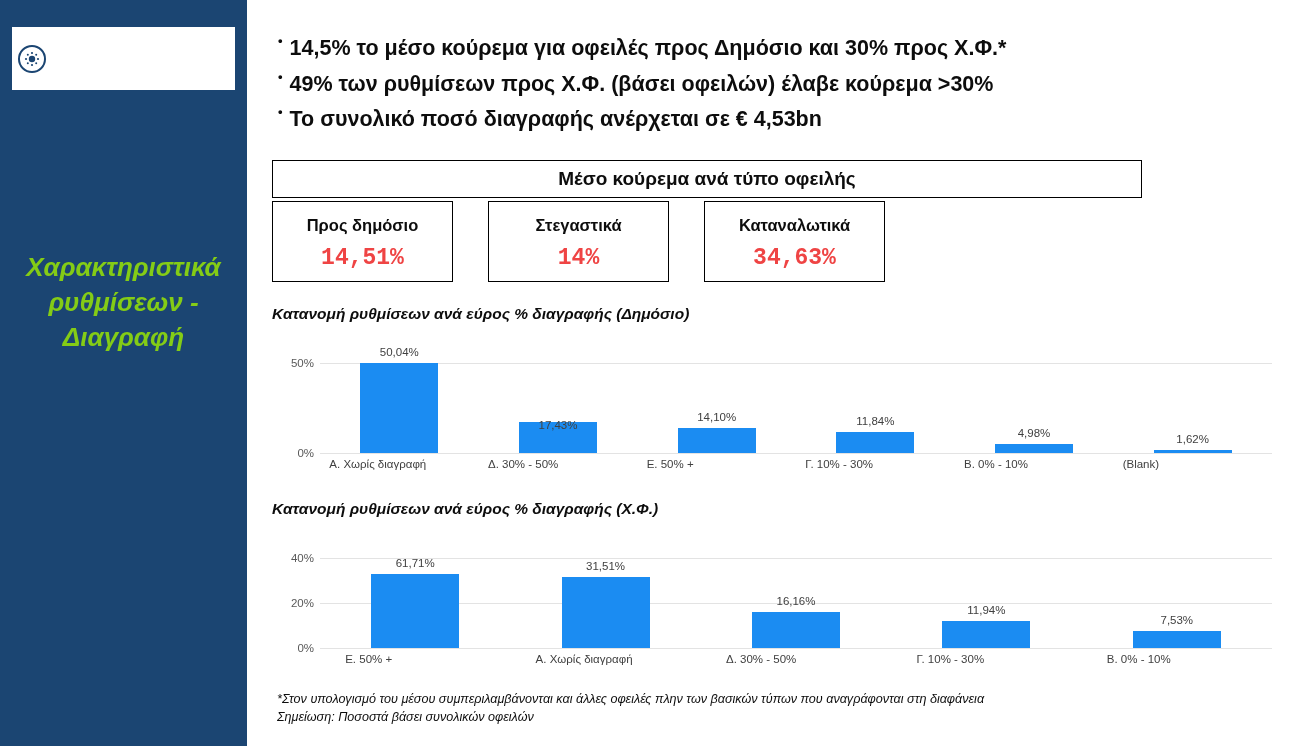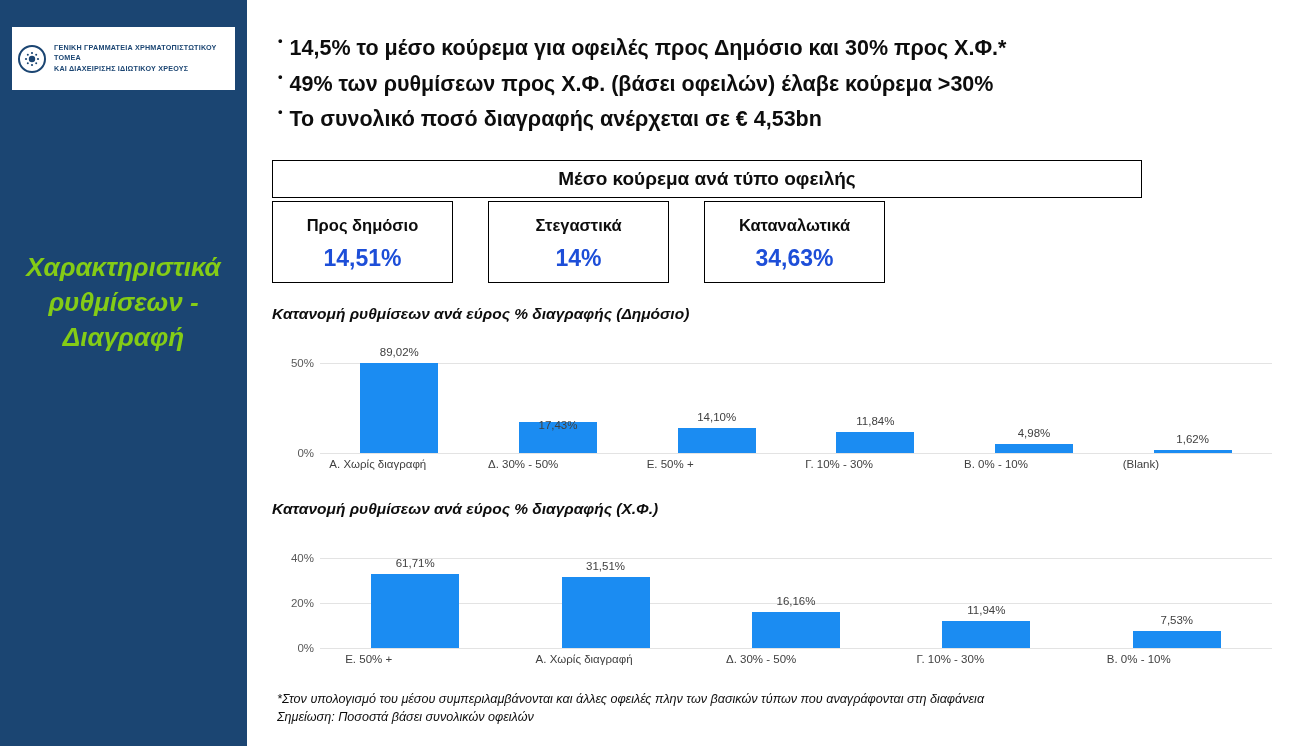--- a/index.html
+++ b/index.html
@@ -54,21 +54,21 @@
     box-sizing:border-box;
   }
   .tbl-cells{display:flex;margin-top:3px;}
   .tcell{
     border:1px solid #000;box-sizing:border-box;
     width:181px;margin-right:35px;
     text-align:center;padding:14px 0 10px 0;
   }
   .tcell:last-child{margin-right:0;}
   .tcell .cap{font-size:16.5px;font-weight:bold;color:#0d0d0d;}
-  .tcell .val{font-size:23px;font-weight:bold;color:#1d4ed8;margin-top:10px;}
+  .tcell .val{font-size:23px;font-weight:bold;color:#ef4444;margin-top:10px;font-family:Liberation Mono, monospace;}
   
   .chart-title{
     position:absolute;font-size:15.5px;font-weight:bold;font-style:italic;color:#0d0d0d;
   }
   .chart{position:absolute;}
   .gridline{position:absolute;left:0;height:1px;background:#e3e3e3;}
   .ytick{
     position:absolute;font-size:11.5px;color:#595959;text-align:right;
     width:30px;transform:translateY(-50%);
   }
@@ -95,24 +95,20 @@
         <circle cx="8" cy="8" r="3.2" fill="#1b4572"></circle>
         <circle cx="8" cy="2" r="1.1" fill="#1b4572"></circle>
         <circle cx="8" cy="14" r="1.1" fill="#1b4572"></circle>
         <circle cx="2" cy="8" r="1.1" fill="#1b4572"></circle>
         <circle cx="14" cy="8" r="1.1" fill="#1b4572"></circle>
         <circle cx="3.8" cy="3.8" r="1" fill="#1b4572"></circle>
         <circle cx="12.2" cy="3.8" r="1" fill="#1b4572"></circle>
         <circle cx="3.8" cy="12.2" r="1" fill="#1b4572"></circle>
         <circle cx="12.2" cy="12.2" r="1" fill="#1b4572"></circle>
       </svg>
-    </div>
-    <div>
-      <div class="logo-text">ΓΕΝΙΚΗ ΓΡΑΜΜΑΤΕΙΑ ΧΡΗΜΑΤΟΠΙΣΤΩΤΙΚΟΥ ΤΟΜΕΑ</div>
-      <div class="logo-text">ΚΑΙ ΔΙΑΧΕΙΡΙΣΗΣ ΙΔΙΩΤΙΚΟΥ ΧΡΕΟΥΣ</div>
     </div>
   </div>
   <div class="sidebar-title">Χαρακτηριστικά ρυθμίσεων - Διαγραφή</div>
 </div>
 
 <div class="bullets">
   <div class="bullet">
     <span class="dot">•</span>
     <span>14,5% το μέσο κούρεμα για οφειλές προς Δημόσιο και 30% προς Χ.Φ.*</span>
   </div>
@@ -144,21 +140,21 @@
   </div>
 </div>
 
 <div class="chart-title" style="left:272px;top:305px;">Κατανομή ρυθμίσεων ανά εύρος % διαγραφής (Δημόσιο)</div>
 <div class="chart" id="chart0" style="left:272px;top:330px;width:1010px;height:145px;">
     <div class="gridline" style="left: 48px; width: 952px; top: 123px;"></div>
     <div class="ytick" style="left: 12px; top: 123px;">0%</div>
     <div class="gridline" style="left: 48px; width: 952px; top: 33px;"></div>
     <div class="ytick" style="left: 12px; top: 33px;">50%</div>
     <div class="bar" style="left: 88.3333px; width: 78px; height: 90.072px; top: 32.928px; bottom: auto; background: rgb(27, 140, 242);"></div>
-    <div class="bar-lbl" style="left: 77.3333px; width: 100px; top: 15.928px;">89,02%</div>
+    <div class="bar-lbl" style="left: 77.3333px; width: 100px; top: 15.928px;">50,04%</div>
     <div class="cat-lbl" style="left: 57.3333px; width: 140px; top: 128px;">Α. Χωρίς διαγραφή</div>
     <div class="bar" style="left: 247px; width: 78px; height: 31.374px; top: 91.626px; bottom: auto; background: rgb(27, 140, 242);"></div>
     <div class="bar-lbl" style="left: 236px; width: 100px; top: 89px;">17,43%</div>
     <div class="cat-lbl" style="left: 216px; width: 140px; top: 128px;">Δ. 30% - 50%</div>
     <div class="bar" style="left: 405.667px; width: 78px; height: 25.38px; top: 97.62px; bottom: auto; background: rgb(27, 140, 242);"></div>
     <div class="bar-lbl" style="left: 394.667px; width: 100px; top: 80.62px;">14,10%</div>
     <div class="cat-lbl" style="left: 374.667px; width: 140px; top: 128px;">Ε. 50% +</div>
     <div class="bar" style="left: 564.333px; width: 78px; height: 21.312px; top: 101.688px; bottom: auto; background: rgb(27, 140, 242);"></div>
     <div class="bar-lbl" style="left: 553.333px; width: 100px; top: 84.688px;">11,84%</div>
     <div class="cat-lbl" style="left: 533.333px; width: 140px; top: 128px;">Γ. 10% - 30%</div>

